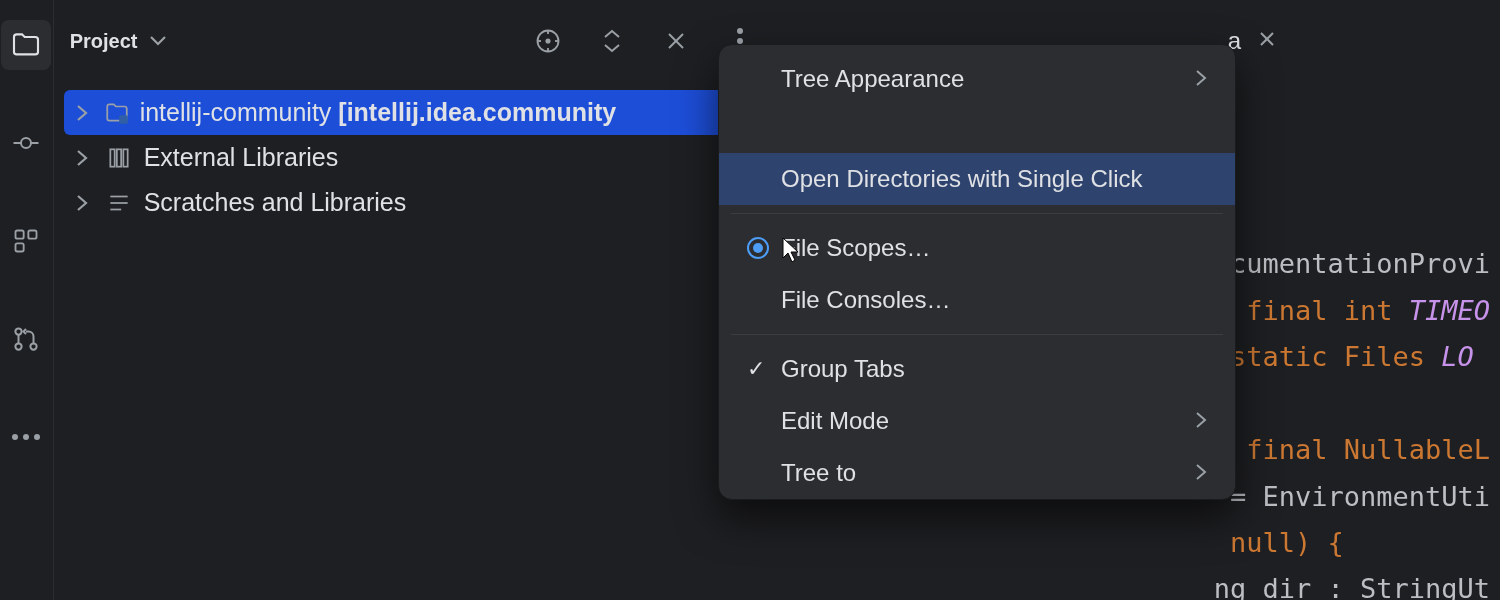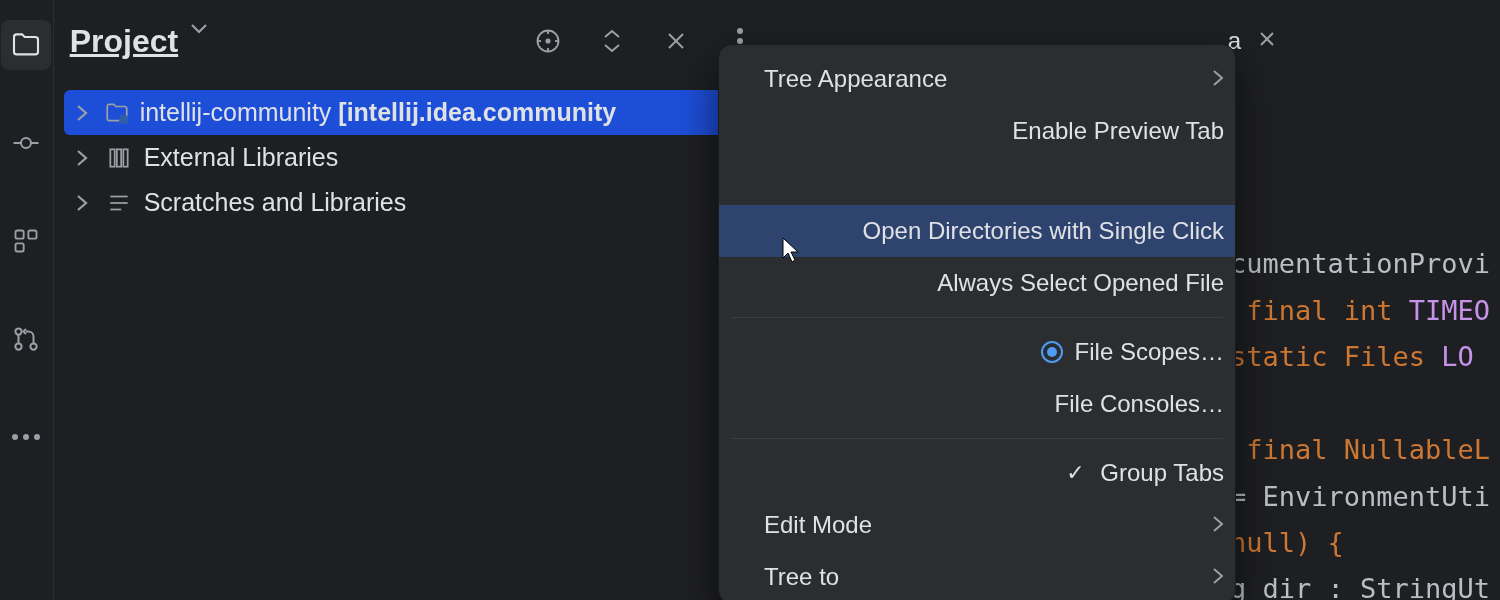--- a/index.html
+++ b/index.html
@@ -26,22 +26,22 @@
       color: #9aa0a6;
     }
     .strip-icon.active { background: #2b2d30; color: #dfe1e5; }
 
     .panel { flex: 0 0 720px; display: flex; flex-direction: column; }
     .panel-header {
       height: 82px; display: flex; align-items: center;
       padding: 0 16px;
     }
     .panel-title {
-      font-size: 32px; font-weight: 600; color: #dfe1e5;
-      display: flex; align-items: flex-start; gap: 12px; text-decoration: underline;
+      font-size: 20px; font-weight: 600; color: #dfe1e5;
+      display: flex; align-items: center; gap: 12px;
     }
     .panel-toolbar {
       margin-left: auto; display: flex; align-items: center; gap: 28px;
       color: #9aa0a6;
     }
     .tool-btn { width: 36px; height: 36px; display:flex; align-items:center; justify-content:center; }
 
     .tree { padding: 8px 10px; font-size: 25px; }
     .tree-row {
       display: flex; align-items: center; gap: 10px;
@@ -57,42 +57,41 @@
     .tabs-bar { height: 82px; display:flex; align-items:center; padding: 0 12px; }
     .editor-tab { display:flex; align-items:center; gap:16px; padding: 10px 12px; font-size: 24px; color:#dfe1e5;}
     .editor-tab .close { color:#9aa0a6; }
     .editor {
       flex:1; background:#1e1f22; padding: 20px 10px;
       font-family: ui-monospace, "SF Mono", Menlo, monospace;
       font-size: 27px; line-height: 1.72; color:#bcbec4;
       white-space: pre; overflow:hidden;
     }
     .kw1 { color:#cc7832; } 
-    .kw2 { color:#c792ea; } 
+    .kw2 { color:#c792ea; font-style:italic; } 
     .id1 { color:#bcbec4; }
 
     
     .context-menu {
       position: absolute;
       left: 718px; top: 44px;
       width: 518px;
       background: #2b2d30;
       border: 1px solid #1a1b1d;
       border-radius: 14px;
       box-shadow: 0 18px 40px rgba(0,0,0,0.6);
       padding: 8px 0 0 0;
     }
     .menu-item {
       display: flex; align-items: center;
       height: 52px;
-      padding: 0 11px;
+      padding: 0 28px;
       font-size: 24px;
       color: #dfe1e5;
       position: relative;
-      justify-content: flex-end;
     }
     .menu-item.highlight { background: #2e436e; margin-top: 48px; }
     .menu-item .left-gutter { width: 34px; display:flex; align-items:center; justify-content:flex-start; }
     .menu-item .chev-right { margin-left:auto; color:#9aa0a6; }
     .menu-sep { height:1px; background:#3a3d41; margin: 8px 12px; }
     .check-mark { color:#dfe1e5; font-size:22px; }
     .radio-ring {
       width:22px; height:22px; border-radius:50%;
       border:2px solid #4d9cf6; display:flex; align-items:center; justify-content:center;
     }
@@ -271,31 +270,23 @@
 <div class="context-menu">
   <div class="menu-item">
     <span class="left-gutter"></span>
     <span>Tree Appearance</span>
     <span class="chev-right">
       <svg width="12" height="18" viewBox="0 0 12 18">
           <path d="M2 2l8 7-8 7" fill="none" stroke="currentColor" stroke-width="2"></path>
         </svg>
     </span>
   </div>
-  <div class="menu-item">
-    <span class="left-gutter"></span>
-    <span>Enable Preview Tab</span>
-  </div>
   <div class="menu-item highlight">
     <span class="left-gutter"></span>
     <span>Open Directories with Single Click</span>
-  </div>
-  <div class="menu-item">
-    <span class="left-gutter"></span>
-    <span>Always Select Opened File</span>
   </div>
   <div class="menu-sep"></div>
   <div class="menu-item">
     <span class="left-gutter">
         <span class="radio-ring"></span>
       </span>
     <span>File Scopes…</span>
   </div>
   <div class="menu-item">
     <span class="left-gutter"></span>

